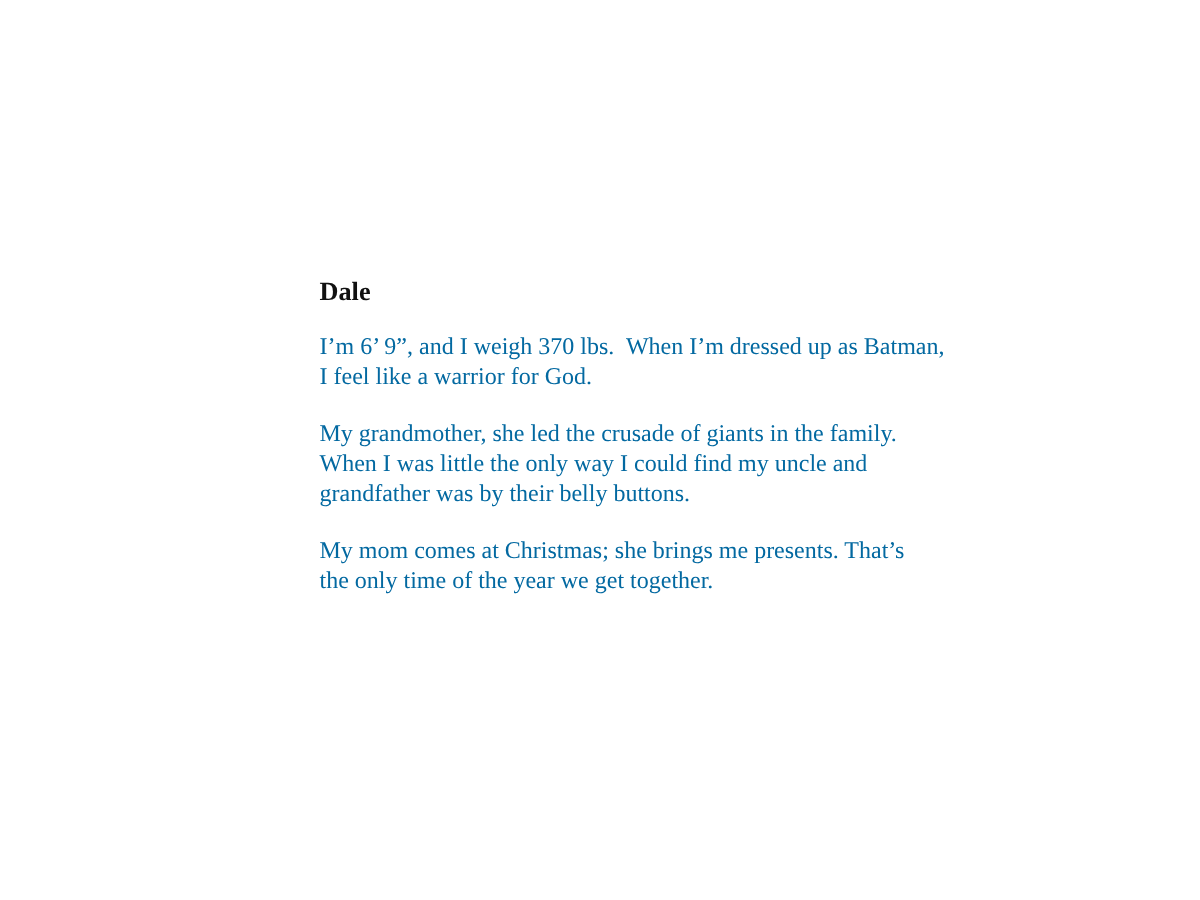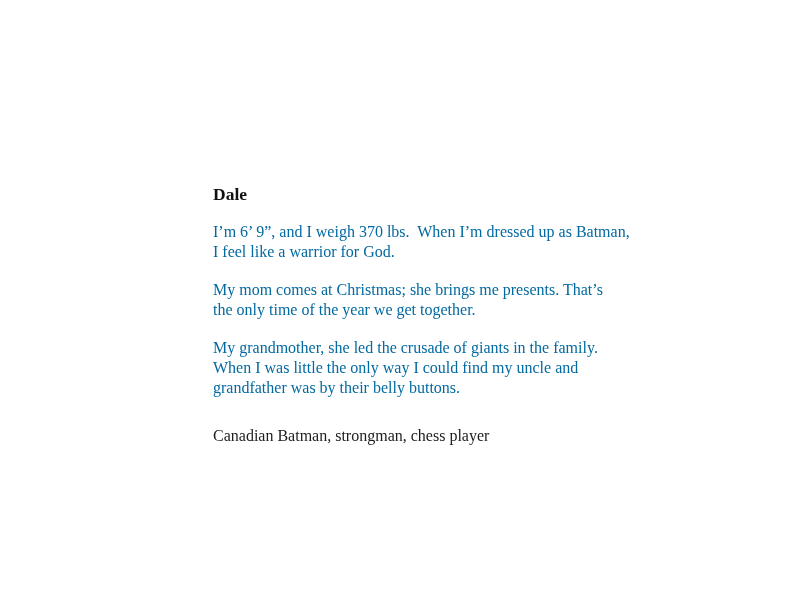--- a/index.html
+++ b/index.html
@@ -46,21 +46,20 @@
 </style>
 </head>
 <body>
 
 <main class="doc">
   <h1 class="doc-title">Dale</h1>
 
   <p class="doc-paragraph">I’m 6’ 9”, and I weigh 370 lbs.  When I’m dressed up as Batman,
 I feel like a warrior for God.</p>
 
-  <p class="doc-paragraph">My mom comes at Christmas; she brings me presents. That’s
-the only time of the year we get together.</p>
-
   <p class="doc-paragraph">My grandmother, she led the crusade of giants in the family.
 When I was little the only way I could find my uncle and
 grandfather was by their belly buttons.</p>
 
-  <p class="doc-footer">Canadian Batman, strongman, chess player</p>
+  <p class="doc-paragraph">My mom comes at Christmas; she brings me presents. That’s
+the only time of the year we get together.</p>
+
 </main>
 
 </body></html>

